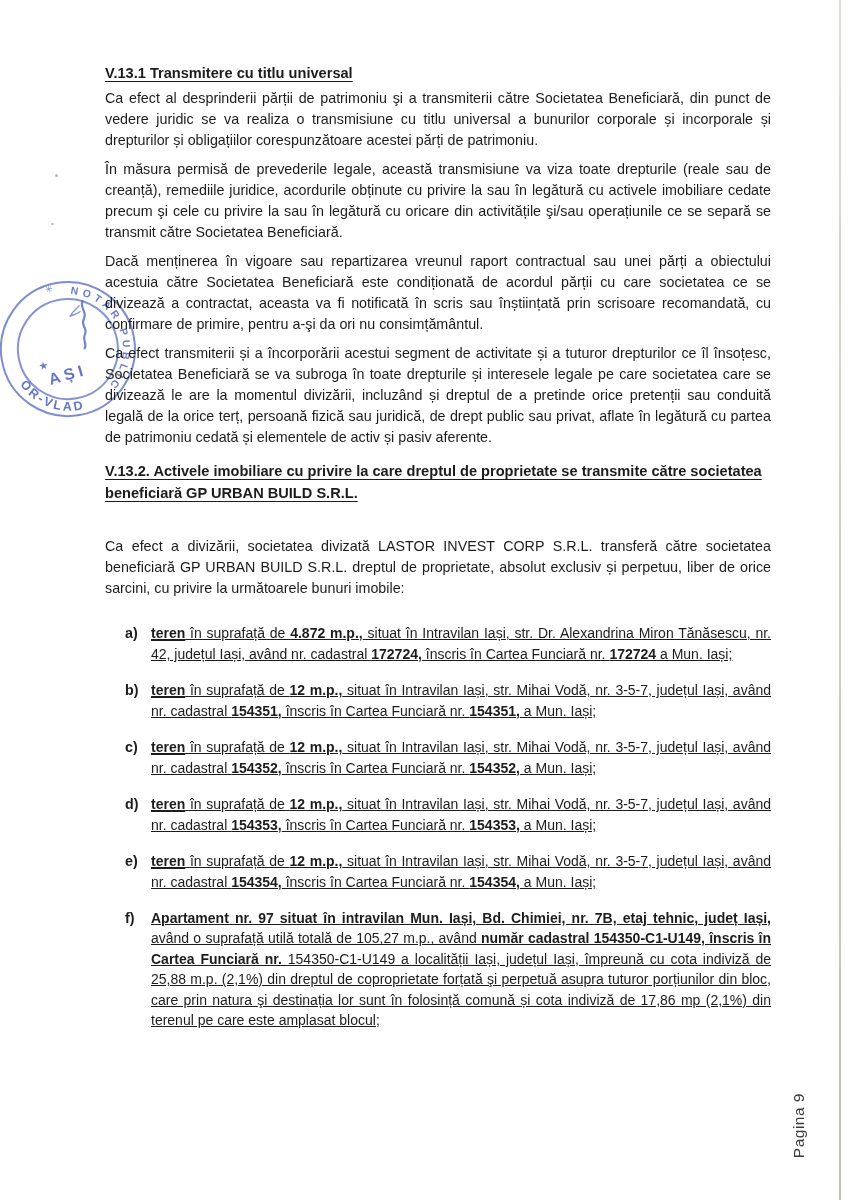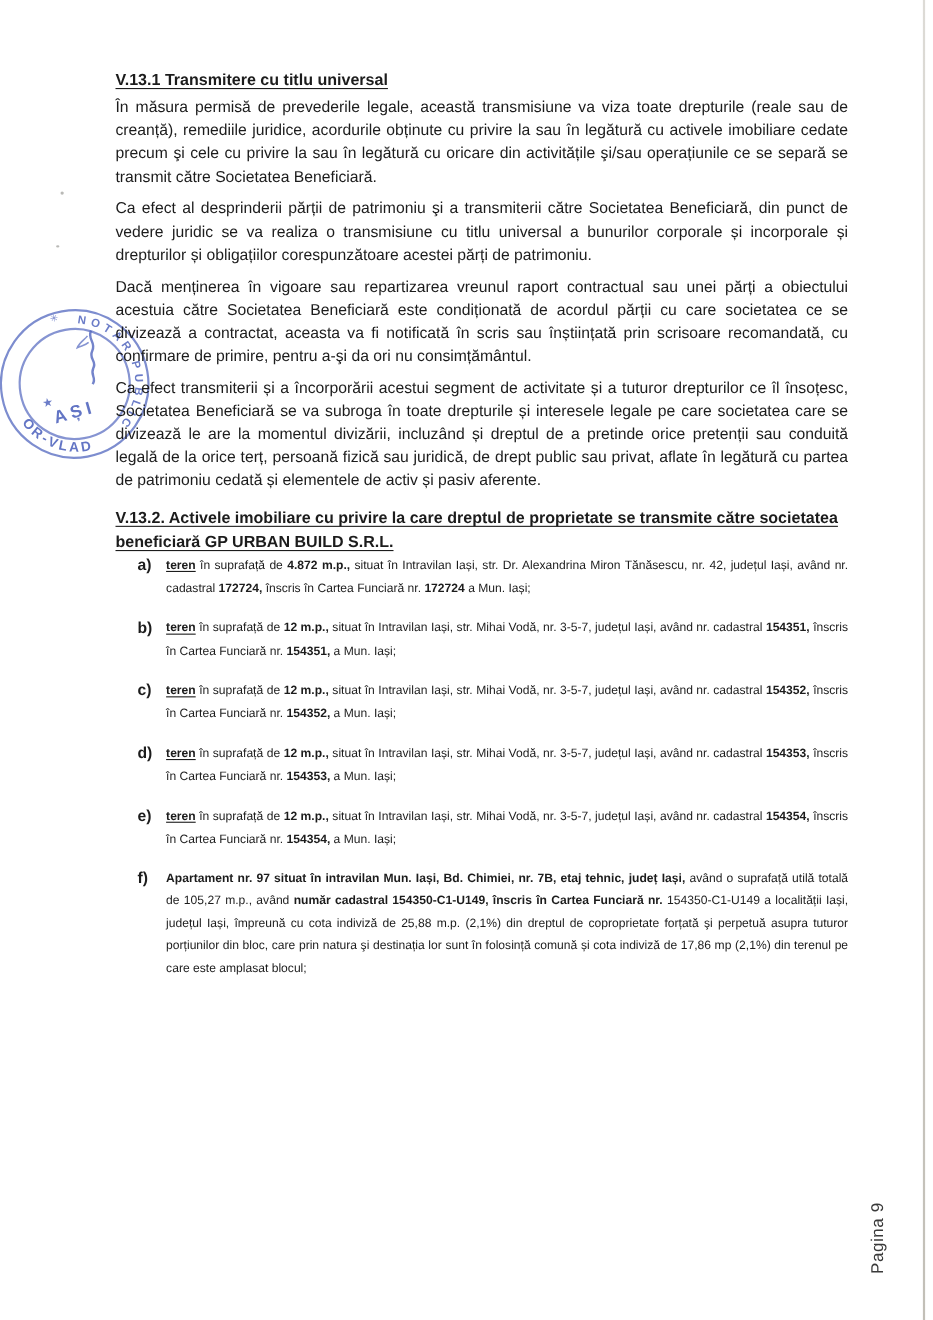--- a/index.html
+++ b/index.html
@@ -8,28 +8,28 @@
     overflow:hidden;font-family:"Liberation Sans",sans-serif;color:#1c1c1c;
   }
   .content{position:absolute;left:105px;top:62px;width:666px;}
   .h1,.h2,.h3{
     font-size:14.6px;font-weight:bold;line-height:22px;
     text-decoration:underline;text-underline-offset:3px;text-decoration-thickness:1.4px;
     margin:0;
   }
   .h1{margin-bottom:22px;}
   .h2{margin-bottom:4px;}
-  .h3{margin-top:12px;}
+  .h3{margin-top:12px;margin-bottom:32px;}
   .para{
     font-size:14.3px;line-height:21px;text-align:justify;margin:0 0 8px 0;
   }
   .para.last{margin-bottom:24px;}
   .li{display:flex;margin:0 0 15px 20px;}
   .li .lbl{flex:none;width:26px;font-weight:bold;font-size:14.3px;line-height:21px;}
-  .li .txt{flex:1;font-size:11px;line-height:21px;text-align:justify;}
+  .li .txt{flex:1;font-size:14px;line-height:21px;text-align:justify;text-decoration:underline;}
   .li.tight .txt{line-height:20.4px;}
   .b{font-weight:bold;}
   .u{text-decoration:underline;text-underline-offset:2px;}
   .page-number{
     position:absolute;right:40px;bottom:42px;
     writing-mode:vertical-rl;transform:rotate(180deg);
     font-size:15.5px;color:#3a3a3a;letter-spacing:0.5px;
   }
   .edge-line{
     position:absolute;top:0;right:7px;width:2px;height:1200px;
@@ -68,27 +68,28 @@
     <text x="56" y="116" font-family="Liberation Sans, sans-serif" font-size="16" font-weight="bold" fill="#3a51b5" letter-spacing="4" opacity="0.9" transform="rotate(-6 70 110)">AȘI</text>
     <text x="48" y="101" font-size="11" fill="#3a51b5" opacity="0.85">★</text>
     <text x="68" y="26" font-size="9" fill="#3a51b5" opacity="0.8">✳</text>
   </svg>
 
   <div class="content">
 
 
     <p class="h2">V.13.1 Transmitere cu titlu universal</p>
 
+    <p class="para">Ca efect al desprinderii părții de patrimoniu şi a transmiterii către Societatea Beneficiară, din punct de vedere juridic se va realiza o transmisiune cu titlu universal a bunurilor corporale și incorporale și drepturilor și obligațiilor corespunzătoare acestei părți de patrimoniu.</p>
     <p class="para">În măsura permisă de prevederile legale, această transmisiune va viza toate drepturile (reale sau de creanță), remediile juridice, acordurile obținute cu privire la sau în legătură cu activele imobiliare cedate precum şi cele cu privire la sau în legătură cu oricare din activitățile şi/sau operațiunile ce se separă se transmit către Societatea Beneficiară.</p>
-    <p class="para">Ca efect al desprinderii părții de patrimoniu şi a transmiterii către Societatea Beneficiară, din punct de vedere juridic se va realiza o transmisiune cu titlu universal a bunurilor corporale și incorporale și drepturilor și obligațiilor corespunzătoare acestei părți de patrimoniu.</p>
     <p class="para">Dacă menținerea în vigoare sau repartizarea vreunul raport contractual sau unei părți a obiectului acestuia către Societatea Beneficiară este condiționată de acordul părții cu care societatea ce se divizează a contractat, aceasta va fi notificată în scris sau înștiințată prin scrisoare recomandată, cu confirmare de primire, pentru a-şi da ori nu consimțământul.</p>
     <p class="para">Ca efect transmiterii și a încorporării acestui segment de activitate și a tuturor drepturilor ce îl însoțesc, Societatea Beneficiară se va subroga în toate drepturile și interesele legale pe care societatea care se divizează le are la momentul divizării, incluzând și dreptul de a pretinde orice pretenții sau conduită legală de la orice terț, persoană fizică sau juridică, de drept public sau privat, aflate în legătură cu partea de patrimoniu cedată și elementele de activ și pasiv aferente.</p>
 
     <p class="h3">V.13.2. Activele imobiliare cu privire la care dreptul de proprietate se transmite către societatea beneficiară GP URBAN BUILD S.R.L.</p>
 
+    <p class="para last">Ca efect a divizării, societatea divizată LASTOR INVEST CORP S.R.L. transferă către societatea beneficiară GP URBAN BUILD S.R.L. dreptul de proprietate, absolut exclusiv și perpetuu, liber de orice sarcini, cu privire la următoarele bunuri imobile:</p>
 
     <div>
       <div class="li">
         <span class="lbl">a)</span>
         <span class="txt"><span class="b u">teren</span><span> în suprafață de </span><span class="b">4.872 m.p.,</span><span> situat în Intravilan Iași, str. Dr. Alexandrina Miron Tănăsescu, nr. 42, județul Iași, având nr. cadastral </span><span class="b">172724,</span><span> înscris în Cartea Funciară nr. </span><span class="b">172724</span><span> a Mun. Iași;</span></span>
       </div>
       <div class="li">
         <span class="lbl">b)</span>
         <span class="txt"><span class="b u">teren</span><span> în suprafață de </span><span class="b">12 m.p.,</span><span> situat în Intravilan Iași, str. Mihai Vodă, nr. 3-5-7, județul Iași, având nr. cadastral </span><span class="b">154351,</span><span> înscris în Cartea Funciară nr. </span><span class="b">154351,</span><span> a Mun. Iași;</span></span>
       </div>

